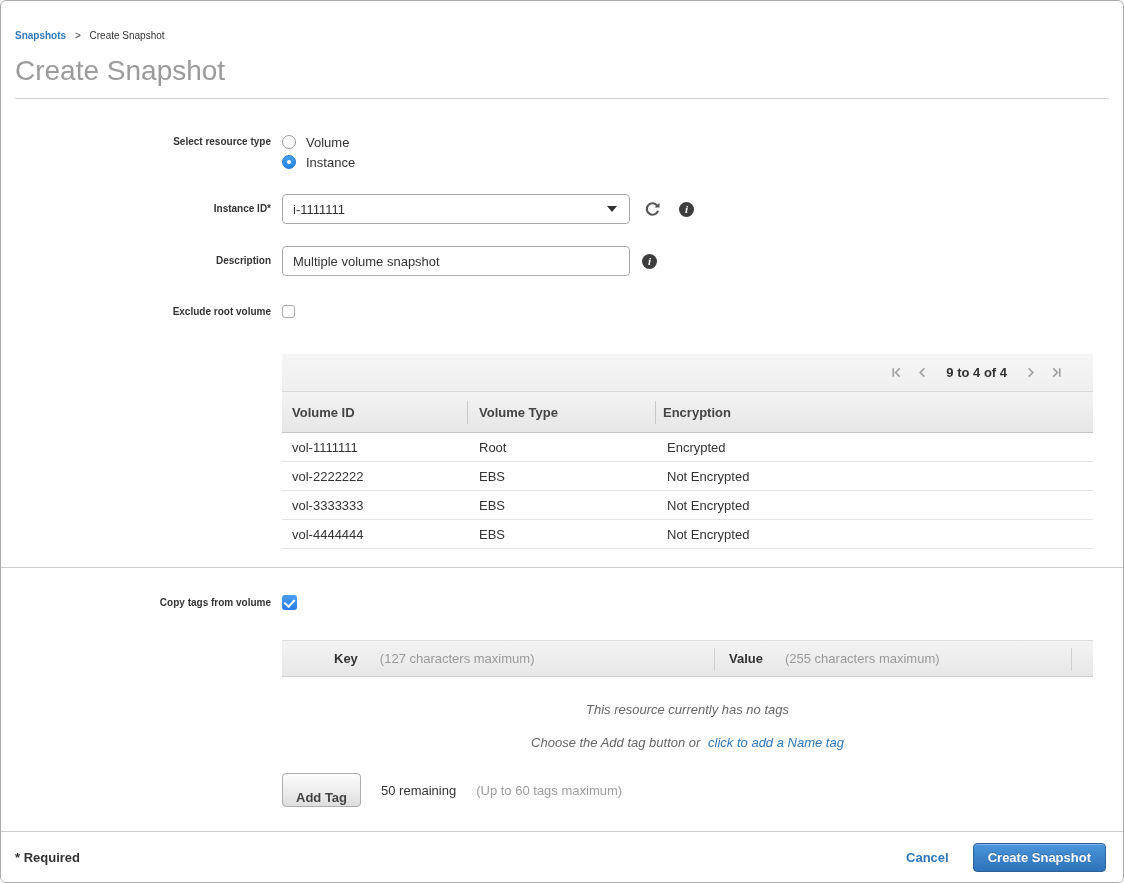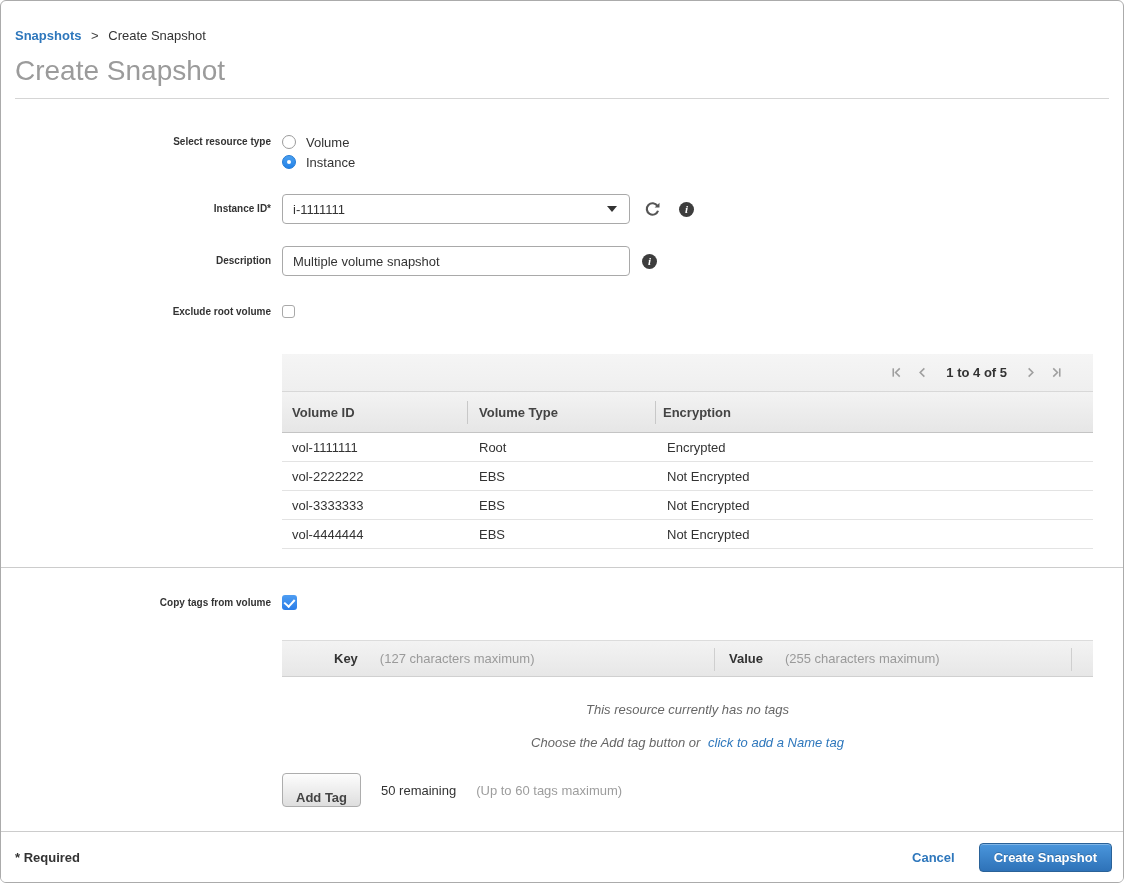--- a/index.html
+++ b/index.html
@@ -11,21 +11,21 @@
   }
   .page {
     position: relative;
     width: 1124px; height: 883px;
     border: 1px solid #ababab;
     border-radius: 6px;
     background: #fff;
     overflow: hidden;
   }
   
-  .breadcrumb { padding: 27px 14px 0 14px; font-size: 13px; line-height: 15px; }
+  .breadcrumb { padding: 27px 14px 0 14px; font-size: 10px; line-height: 15px; }
   .breadcrumb a { color: #2e77bc; font-weight: bold; text-decoration: none; cursor: pointer; }
   .breadcrumb .sep { color: #444; margin: 0 6px; }
   .breadcrumb .current { color: #333; }
   
   .page-title {
     margin: 13px 14px 0 14px;
     padding-bottom: 12px;
     border-bottom: 1px solid #d5d5d5;
     font-size: 28px; line-height: 30px;
     font-weight: 400; color: #9b9b9b;
@@ -171,21 +171,21 @@
     font-weight: bold; color: #444; font-size: 13px;
     font-family: "Liberation Sans", sans-serif;
     cursor: pointer;
   }
   .remaining { margin-left: 20px; color: #333; }
   .max-hint { margin-left: 20px; color: #9d9d9d; }
   
   .footer {
     position: absolute; left: 0; right: 0; bottom: 0; height: 51px;
     border-top: 1px solid #ccc; background: #fff;
-    display: flex; align-items: center; padding: 0 11px 0 14px;
+    display: flex; align-items: center; padding: 0 17px 0 14px;
   }
   .required-note { font-weight: bold; color: #333; }
   .footer-actions { margin-left: auto; display: flex; align-items: center; }
   .cancel-link { color: #2e77bc; font-weight: bold; text-decoration: none; cursor: pointer; margin-right: 24px; }
   .btn-primary {
     height: 29px; padding: 0 14px;
     background: linear-gradient(#4a96dc, #2e72b8);
     border: 1px solid #2a6298; border-radius: 4px;
     box-shadow: inset 0 1px 0 rgba(255,255,255,0.3);
     color: #fff; font-weight: bold; font-size: 13px;
@@ -257,21 +257,21 @@
         <svg width="13" height="13" viewBox="0 0 14 14">
             <path d="M3.5 2.5v9"></path>
             <path d="M10.5 2.5 6 7l4.5 4.5"></path>
           </svg>
       </span>
       <span class="pag-icon">
         <svg width="13" height="13" viewBox="0 0 14 14">
             <path d="M9 2.5 4.5 7 9 11.5"></path>
           </svg>
       </span>
-      <span class="pag-text">1 to 4 of 5</span>
+      <span class="pag-text">9 to 4 of 4</span>
       <span class="pag-icon">
         <svg width="13" height="13" viewBox="0 0 14 14">
             <path d="M5 2.5 9.5 7 5 11.5"></path>
           </svg>
       </span>
       <span class="pag-icon">
         <svg width="13" height="13" viewBox="0 0 14 14">
             <path d="M10.5 2.5v9"></path>
             <path d="M3.5 2.5 8 7l-4.5 4.5"></path>
           </svg>

